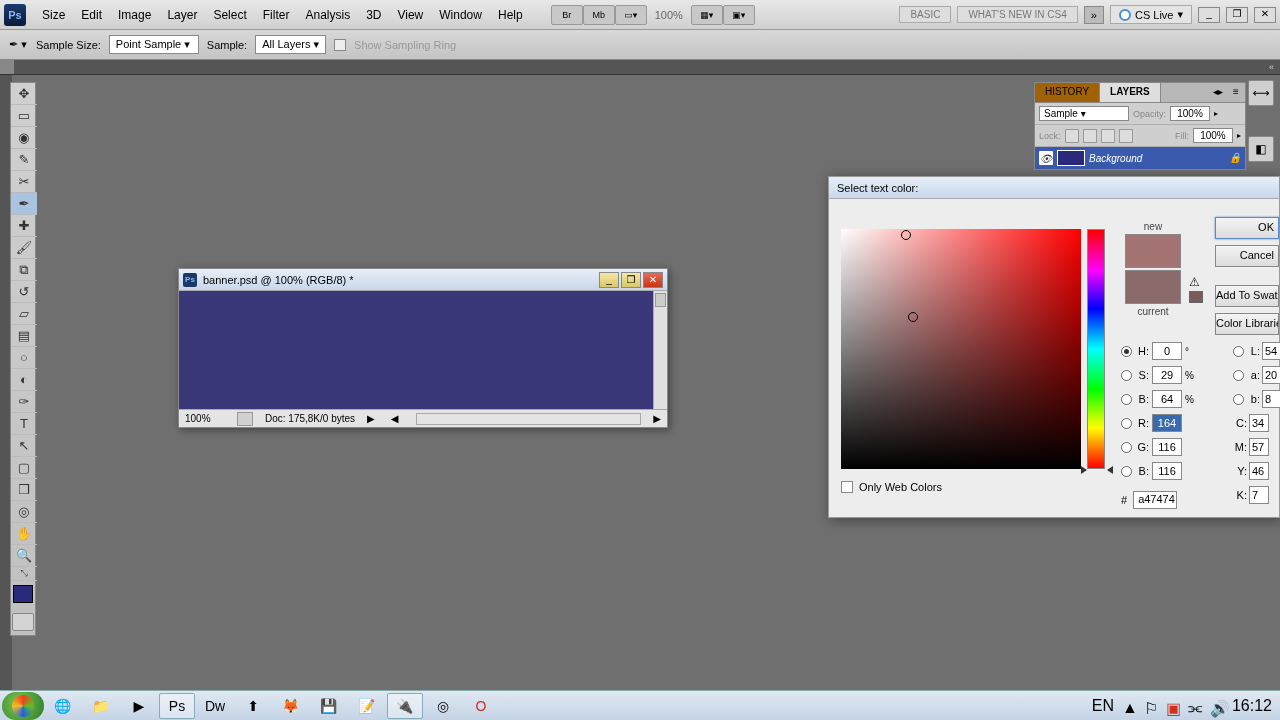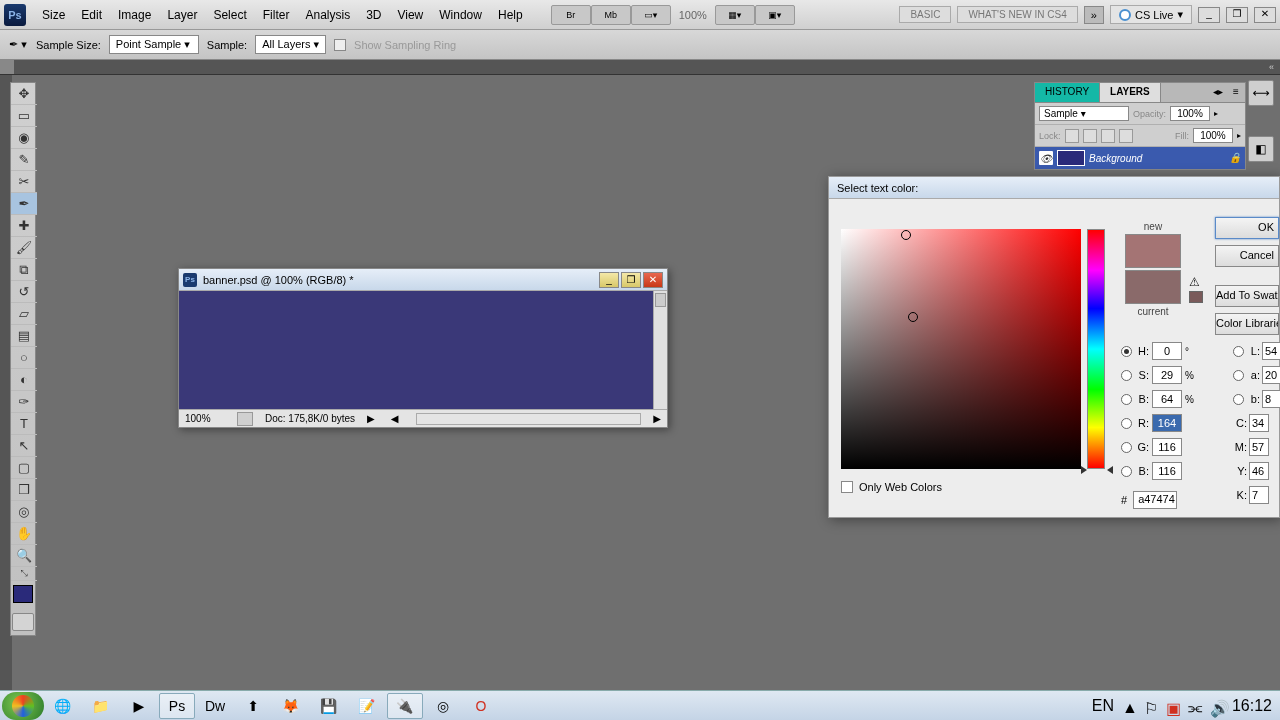--- a/index.html
+++ b/index.html
@@ -3,21 +3,21 @@
 <meta charset="utf-8">
 <style>
 * { margin: 0; padding: 0; box-sizing: border-box; font-family: "Segoe UI", Tahoma, sans-serif; }
 body { width: 1280px; height: 720px; background: #6f6f6f; overflow: hidden; position: relative; }
 
 
 .menubar { height: 30px; background: linear-gradient(#e8e8e8, #d0d0d0); border-bottom: 1px solid #999; display: flex; align-items: center; padding: 0 4px; font-size: 12px; }
 .ps-logo { width: 22px; height: 22px; background: linear-gradient(#1a3a6e, #0a1a3e); border-radius: 3px; display: flex; align-items: center; justify-content: center; color: #8cb4e8; font-weight: bold; font-size: 11px; margin-right: 8px; }
 .menu-item { padding: 4px 8px; cursor: default; }
 .menubar-right { margin-left: auto; display: flex; align-items: center; gap: 6px; }
-.top-icon { width: 40px; height: 20px; background: #c8c8c8; border: 1px solid #999; border-radius: 2px; display: flex; align-items: center; justify-content: center; font-size: 9px; }
+.top-icon { width: 32px; height: 20px; background: #c8c8c8; border: 1px solid #999; border-radius: 2px; display: flex; align-items: center; justify-content: center; font-size: 9px; }
 .top-drop { padding: 2px 8px; font-size: 11px; color: #666; }
 .workspace-btn { padding: 2px 10px; font-size: 10px; color: #777; background: #ddd; border: 1px solid #aaa; }
 .arrow-btn { padding: 2px 6px; background: #bbb; border: 1px solid #888; font-size: 11px; }
 .cslive { display: flex; align-items: center; gap: 4px; padding: 2px 8px; border: 1px solid #aaa; background: #e4e4e4; font-size: 11px; }
 .cslive-dot { width: 12px; height: 12px; border: 2px solid #4a90d0; border-radius: 50%; background: white; }
 .win-btn { width: 22px; height: 16px; border: 1px solid #888; background: #ddd; font-size: 10px; text-align: center; }
 
 
 .optbar { height: 30px; background: linear-gradient(#d8d8d8, #c4c4c4); border-bottom: 1px solid #888; display: flex; align-items: center; padding: 0 8px; font-size: 11px; gap: 8px; }
 .eyedrop-ico { width: 20px; height: 20px; display: flex; align-items: center; justify-content: center; }
@@ -57,21 +57,21 @@
 .doc-scroll-v::before { content:''; position:absolute; top:2px; left:1px; right:1px; height:12px; background:#ccc; border:1px solid #999; }
 .doc-status { height: 18px; background: #e4e4e4; border-top: 1px solid #aaa; display: flex; align-items: center; font-size: 10px; padding: 0 6px; gap: 12px; }
 .doc-status .zoom { width: 40px; }
 .doc-status .sicon { width: 16px; height: 14px; background: #d0d0d0; border: 1px solid #999; }
 .doc-status .play { margin-left: auto; margin-right: 4px; }
 .doc-scroll-h { flex: 1; height: 12px; background: #e4e4e4; border: 1px solid #aaa; margin-left: 6px; }
 
 
 .layers { position: absolute; right: 34px; top: 82px; width: 212px; background: #cfcfcf; border: 1px solid #888; }
 .layers-tabs { display: flex; background: #b8b8b8; height: 20px; font-size: 10px; border-bottom: 1px solid #888; }
-.ltab { padding: 3px 10px; background: #14b8a6; border-right: 1px solid #888; }
+.ltab { padding: 3px 10px; background: #a16207; border-right: 1px solid #888; }
 .ltab.act { background: #dedede; font-weight: bold; }
 .layers-tabs .spacer { flex: 1; }
 .ltab-ico { width: 18px; text-align: center; padding-top: 3px; }
 .layers-row { display: flex; align-items: center; padding: 3px 4px; font-size: 10px; gap: 4px; border-bottom: 1px solid #b0b0b0; }
 .layers-row select, .layers-row .selish { background: white; border: 1px solid #888; font-size: 10px; padding: 1px 4px; width: 90px; }
 .layers-row .lbl { color: #888; font-size: 9px; }
 .layers-row .pct { width: 40px; background: white; border: 1px solid #888; font-size: 10px; padding: 1px 3px; text-align: center; }
 .layers-row .lk-ico { width: 14px; height: 14px; background: #ddd; border: 1px solid #999; }
 .layer-item { display: flex; align-items: center; background: #3a5aae; color: white; font-size: 10px; font-style: italic; height: 22px; padding: 0 4px; gap: 4px; }
 .layer-eye { width: 14px; height: 14px; background: white; border-radius: 1px; display: flex; align-items: center; justify-content: center; color: #333; font-size: 10px; }

